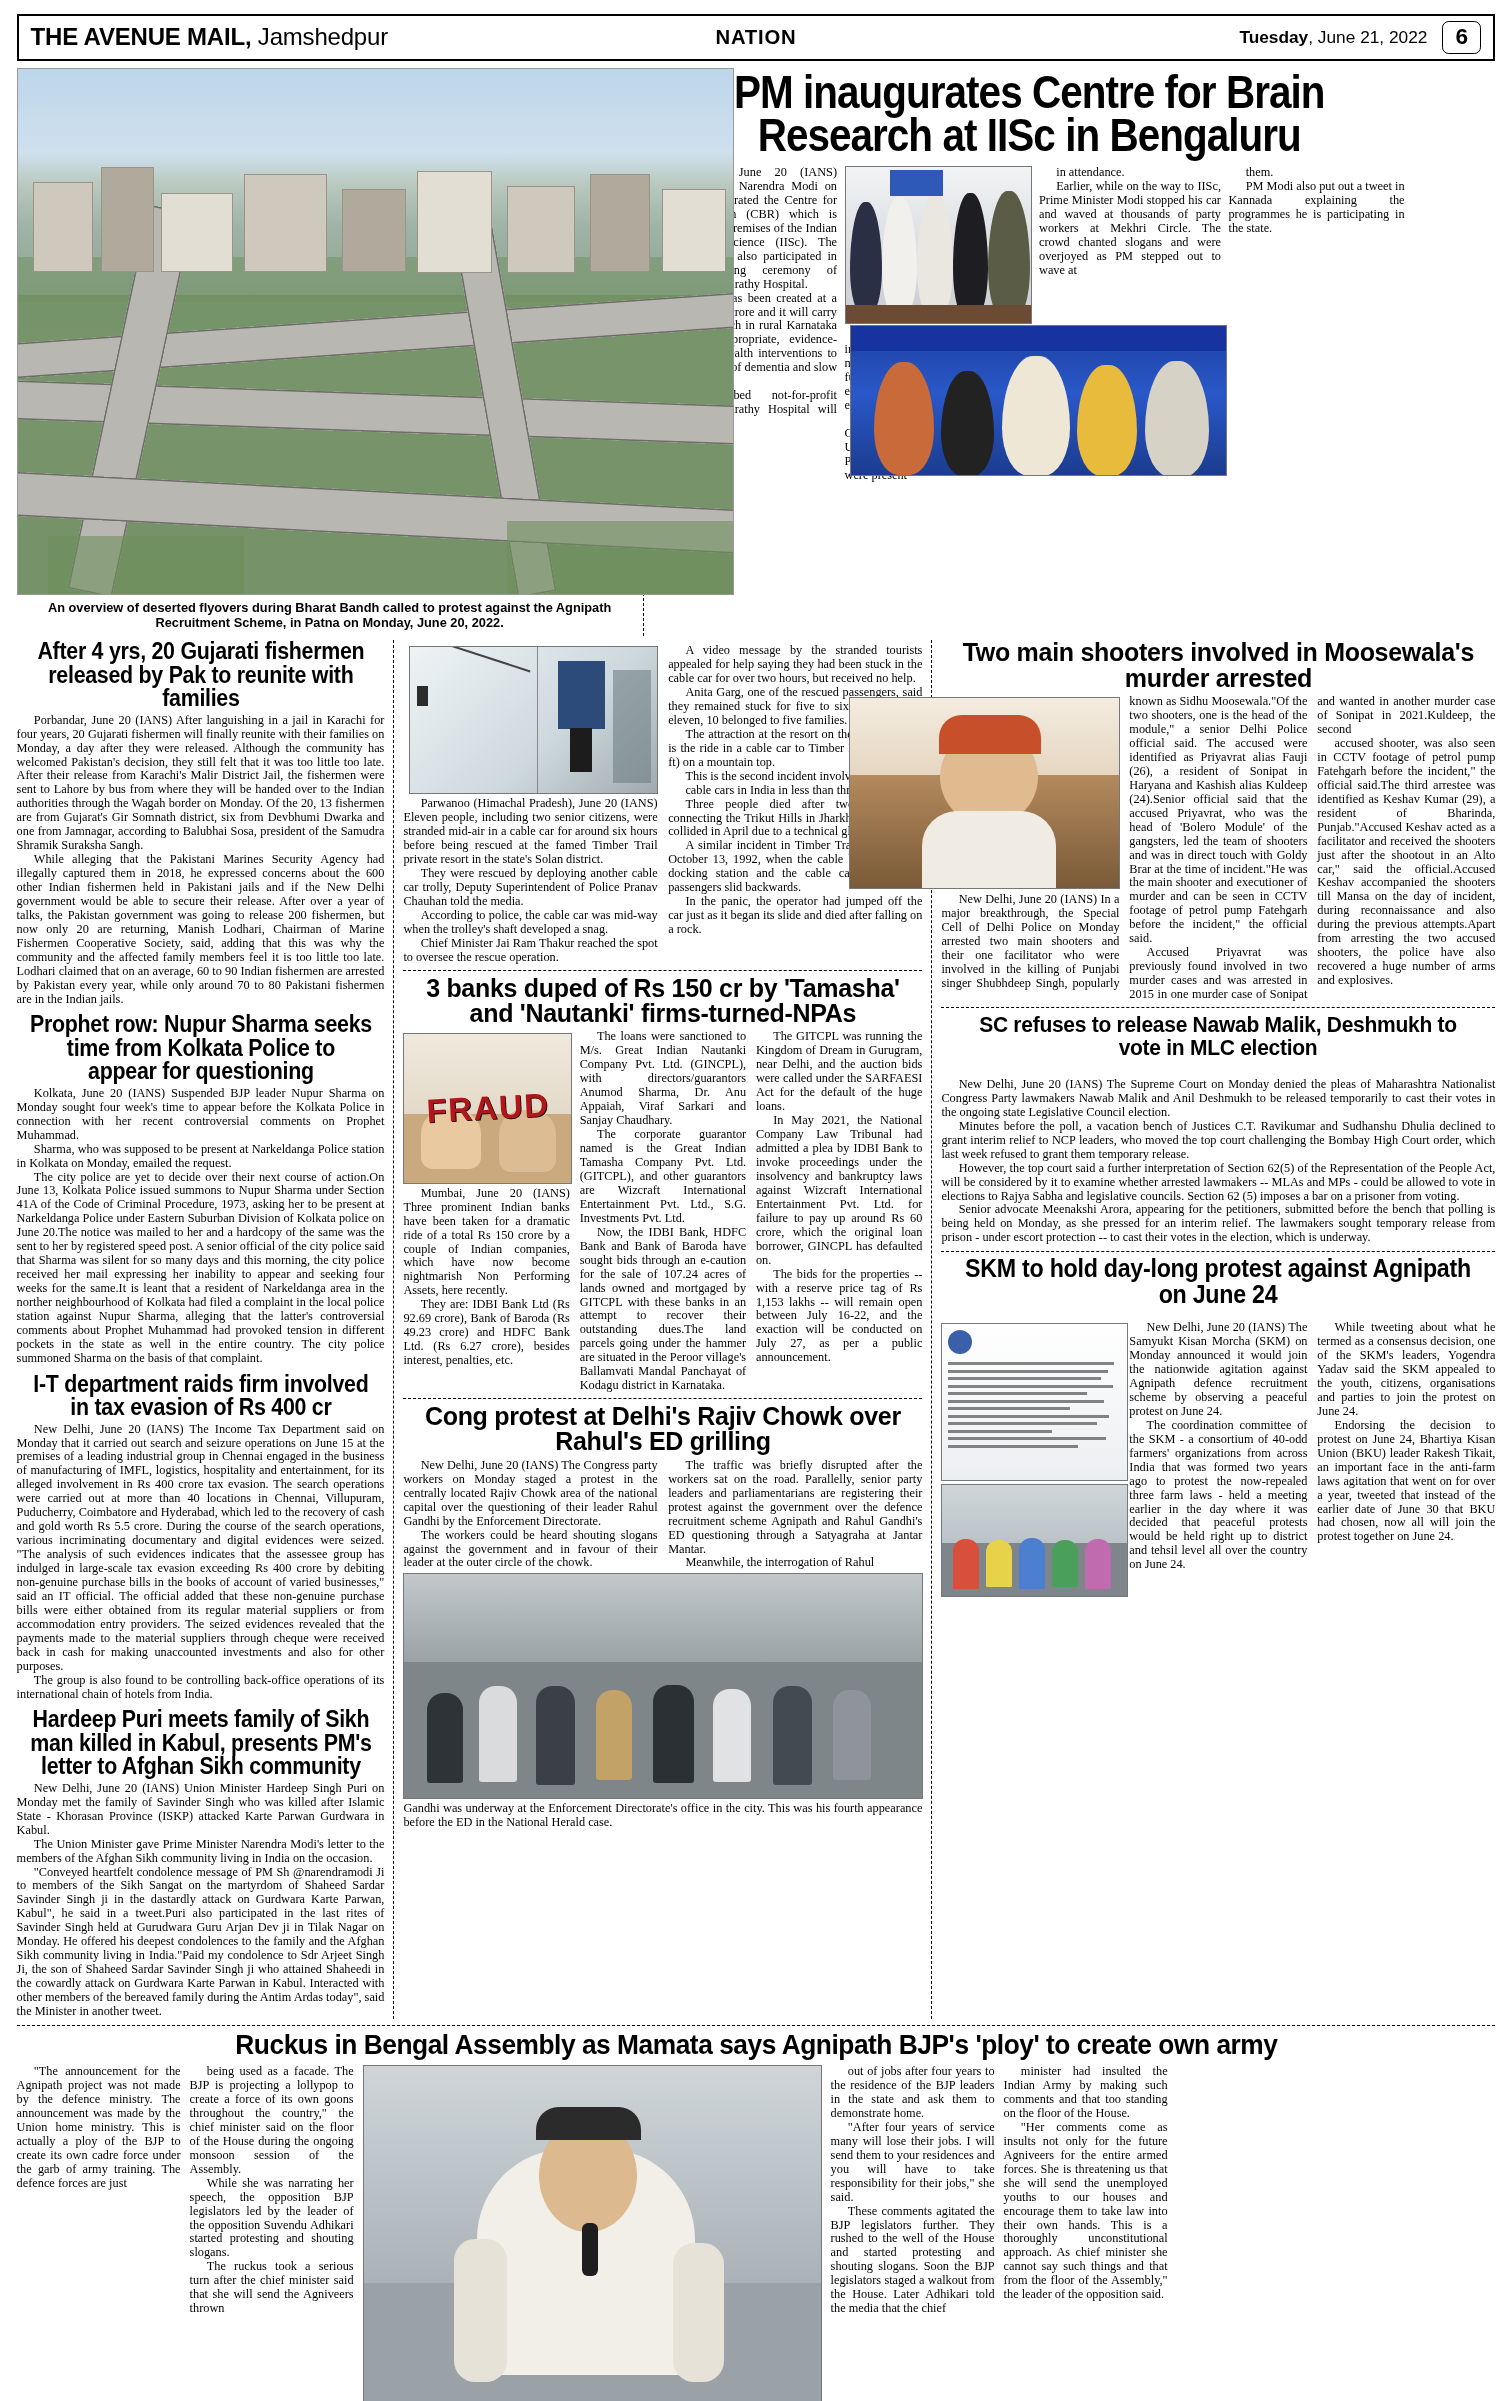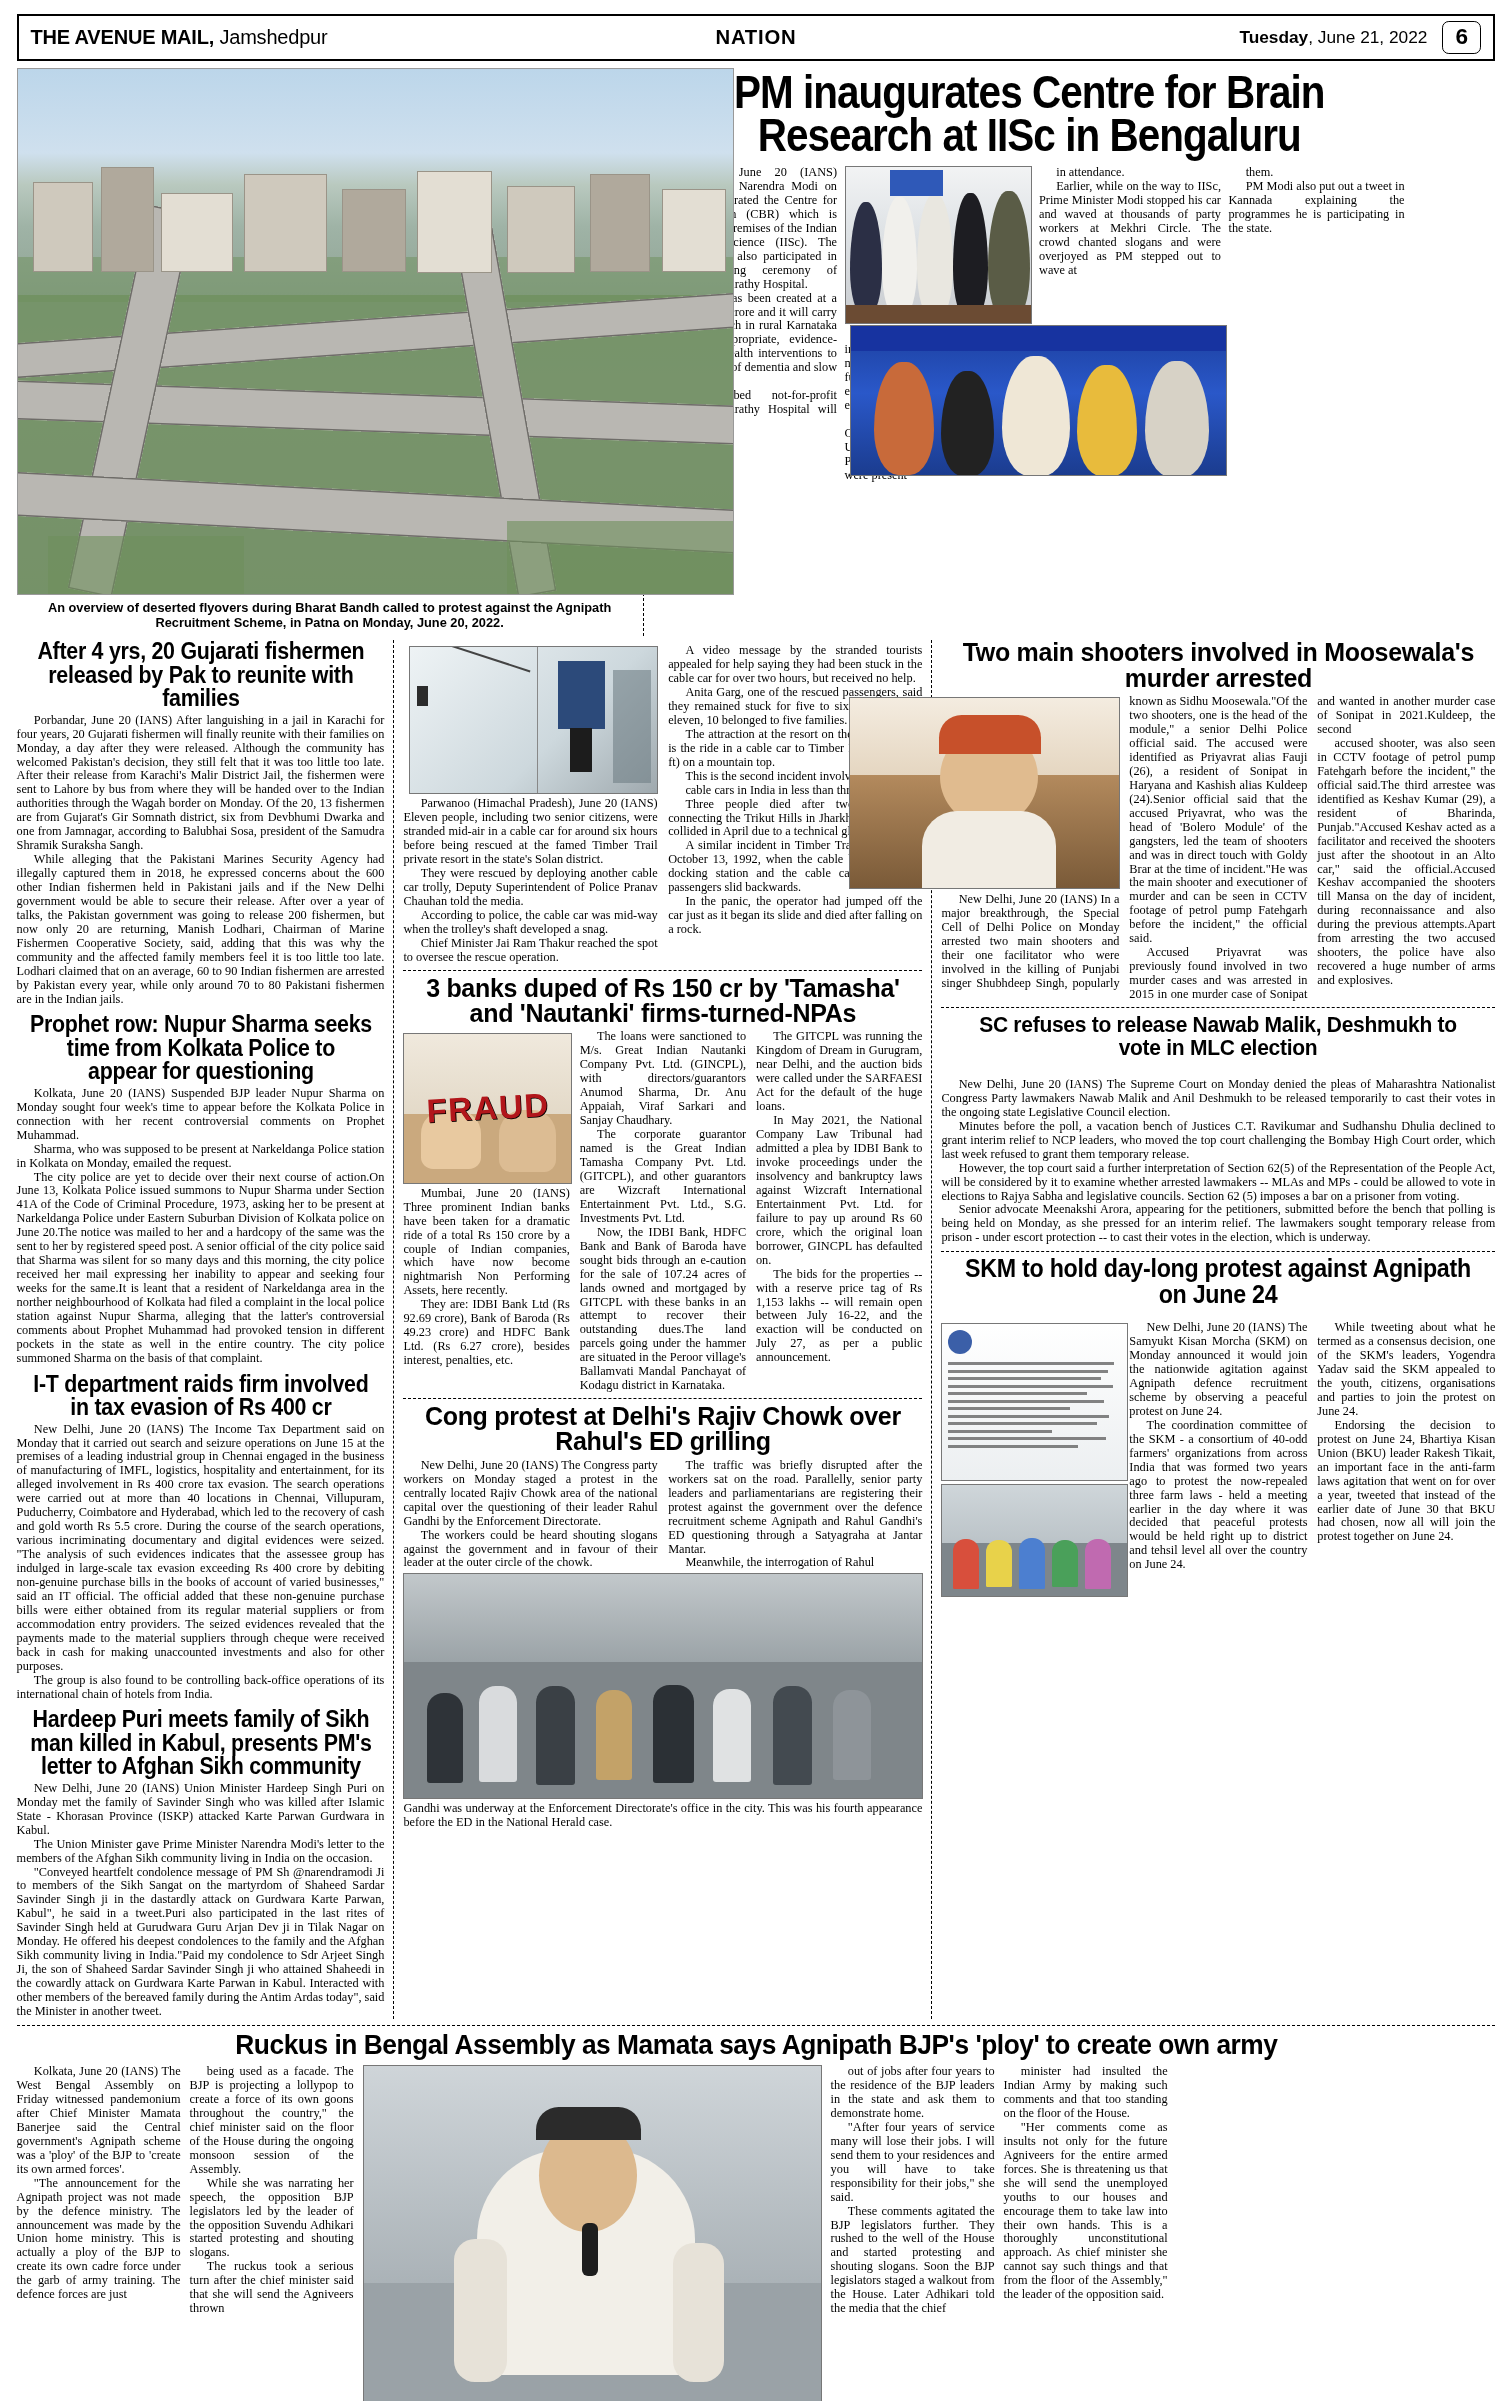--- a/index.html
+++ b/index.html
@@ -15,21 +15,21 @@
 
   
   .masthead {
     border:2.3px solid #000;
     height:47px;
     display:flex; align-items:center;
     padding:0 12px;
     position:relative;
     margin-bottom:7.5px;
   }
-  .mast-left { font-family:"Liberation Sans", sans-serif; font-size:20px; letter-spacing:-0.2px; white-space:nowrap; }
+  .mast-left { font-family:"Liberation Sans", sans-serif; font-size:24px; letter-spacing:-0.2px; white-space:nowrap; }
   .mast-left b { font-weight:bold; }
   .mast-left span.city { font-weight:normal; }
   .mast-center {
     position:absolute; left:0; right:0; text-align:center;
     font-family:"Liberation Sans", sans-serif; font-weight:bold; font-size:20.3px; letter-spacing:0.8px;
     pointer-events:none;
   }
   .mast-right {
     margin-left:auto; display:flex; align-items:center; gap:15px;
     font-family:"Liberation Sans", sans-serif; font-size:17.3px; white-space:nowrap;
@@ -401,21 +401,20 @@
         <p>Endorsing the decision to protest on June 24, Bhartiya Kisan Union (BKU) leader Rakesh Tikait, an important face in the anti-farm laws agitation that went on for over a year, tweeted that instead of the earlier date of June 30 that BKU had chosen, now all will join the protest together on June 24.</p>
       </div>
     </div>
   </div>
 
   <div class="bottom">
     <div class="bottom-hl">Ruckus in Bengal Assembly as Mamata says Agnipath BJP's 'ploy' to create own army</div>
     <div class="bottom-grid">
 
       <div class="bcol body-txt">
-        <p>Kolkata, June 20 (IANS) The West Bengal Assembly on Friday witnessed pandemonium after Chief Minister Mamata Banerjee said the Central government's Agnipath scheme was a 'ploy' of the BJP to 'create its own armed forces'.</p>
         <p>"The announcement for the Agnipath project was not made by the defence ministry. The announcement was made by the Union home ministry. This is actually a ploy of the BJP to create its own cadre force under the garb of army training. The defence forces are just</p>
       </div>
 
       <div class="bcol body-txt">
         <p>being used as a facade. The BJP is projecting a lollypop to create a force of its own goons throughout the country," the chief minister said on the floor of the House during the ongoing monsoon session of the Assembly.</p>
         <p>While she was narrating her speech, the opposition BJP legislators led by the leader of the opposition Suvendu Adhikari started protesting and shouting slogans.</p>
         <p>The ruckus took a serious turn after the chief minister said that she will send the Agniveers thrown</p>
       </div>
 
       <div class="mamata-img">

